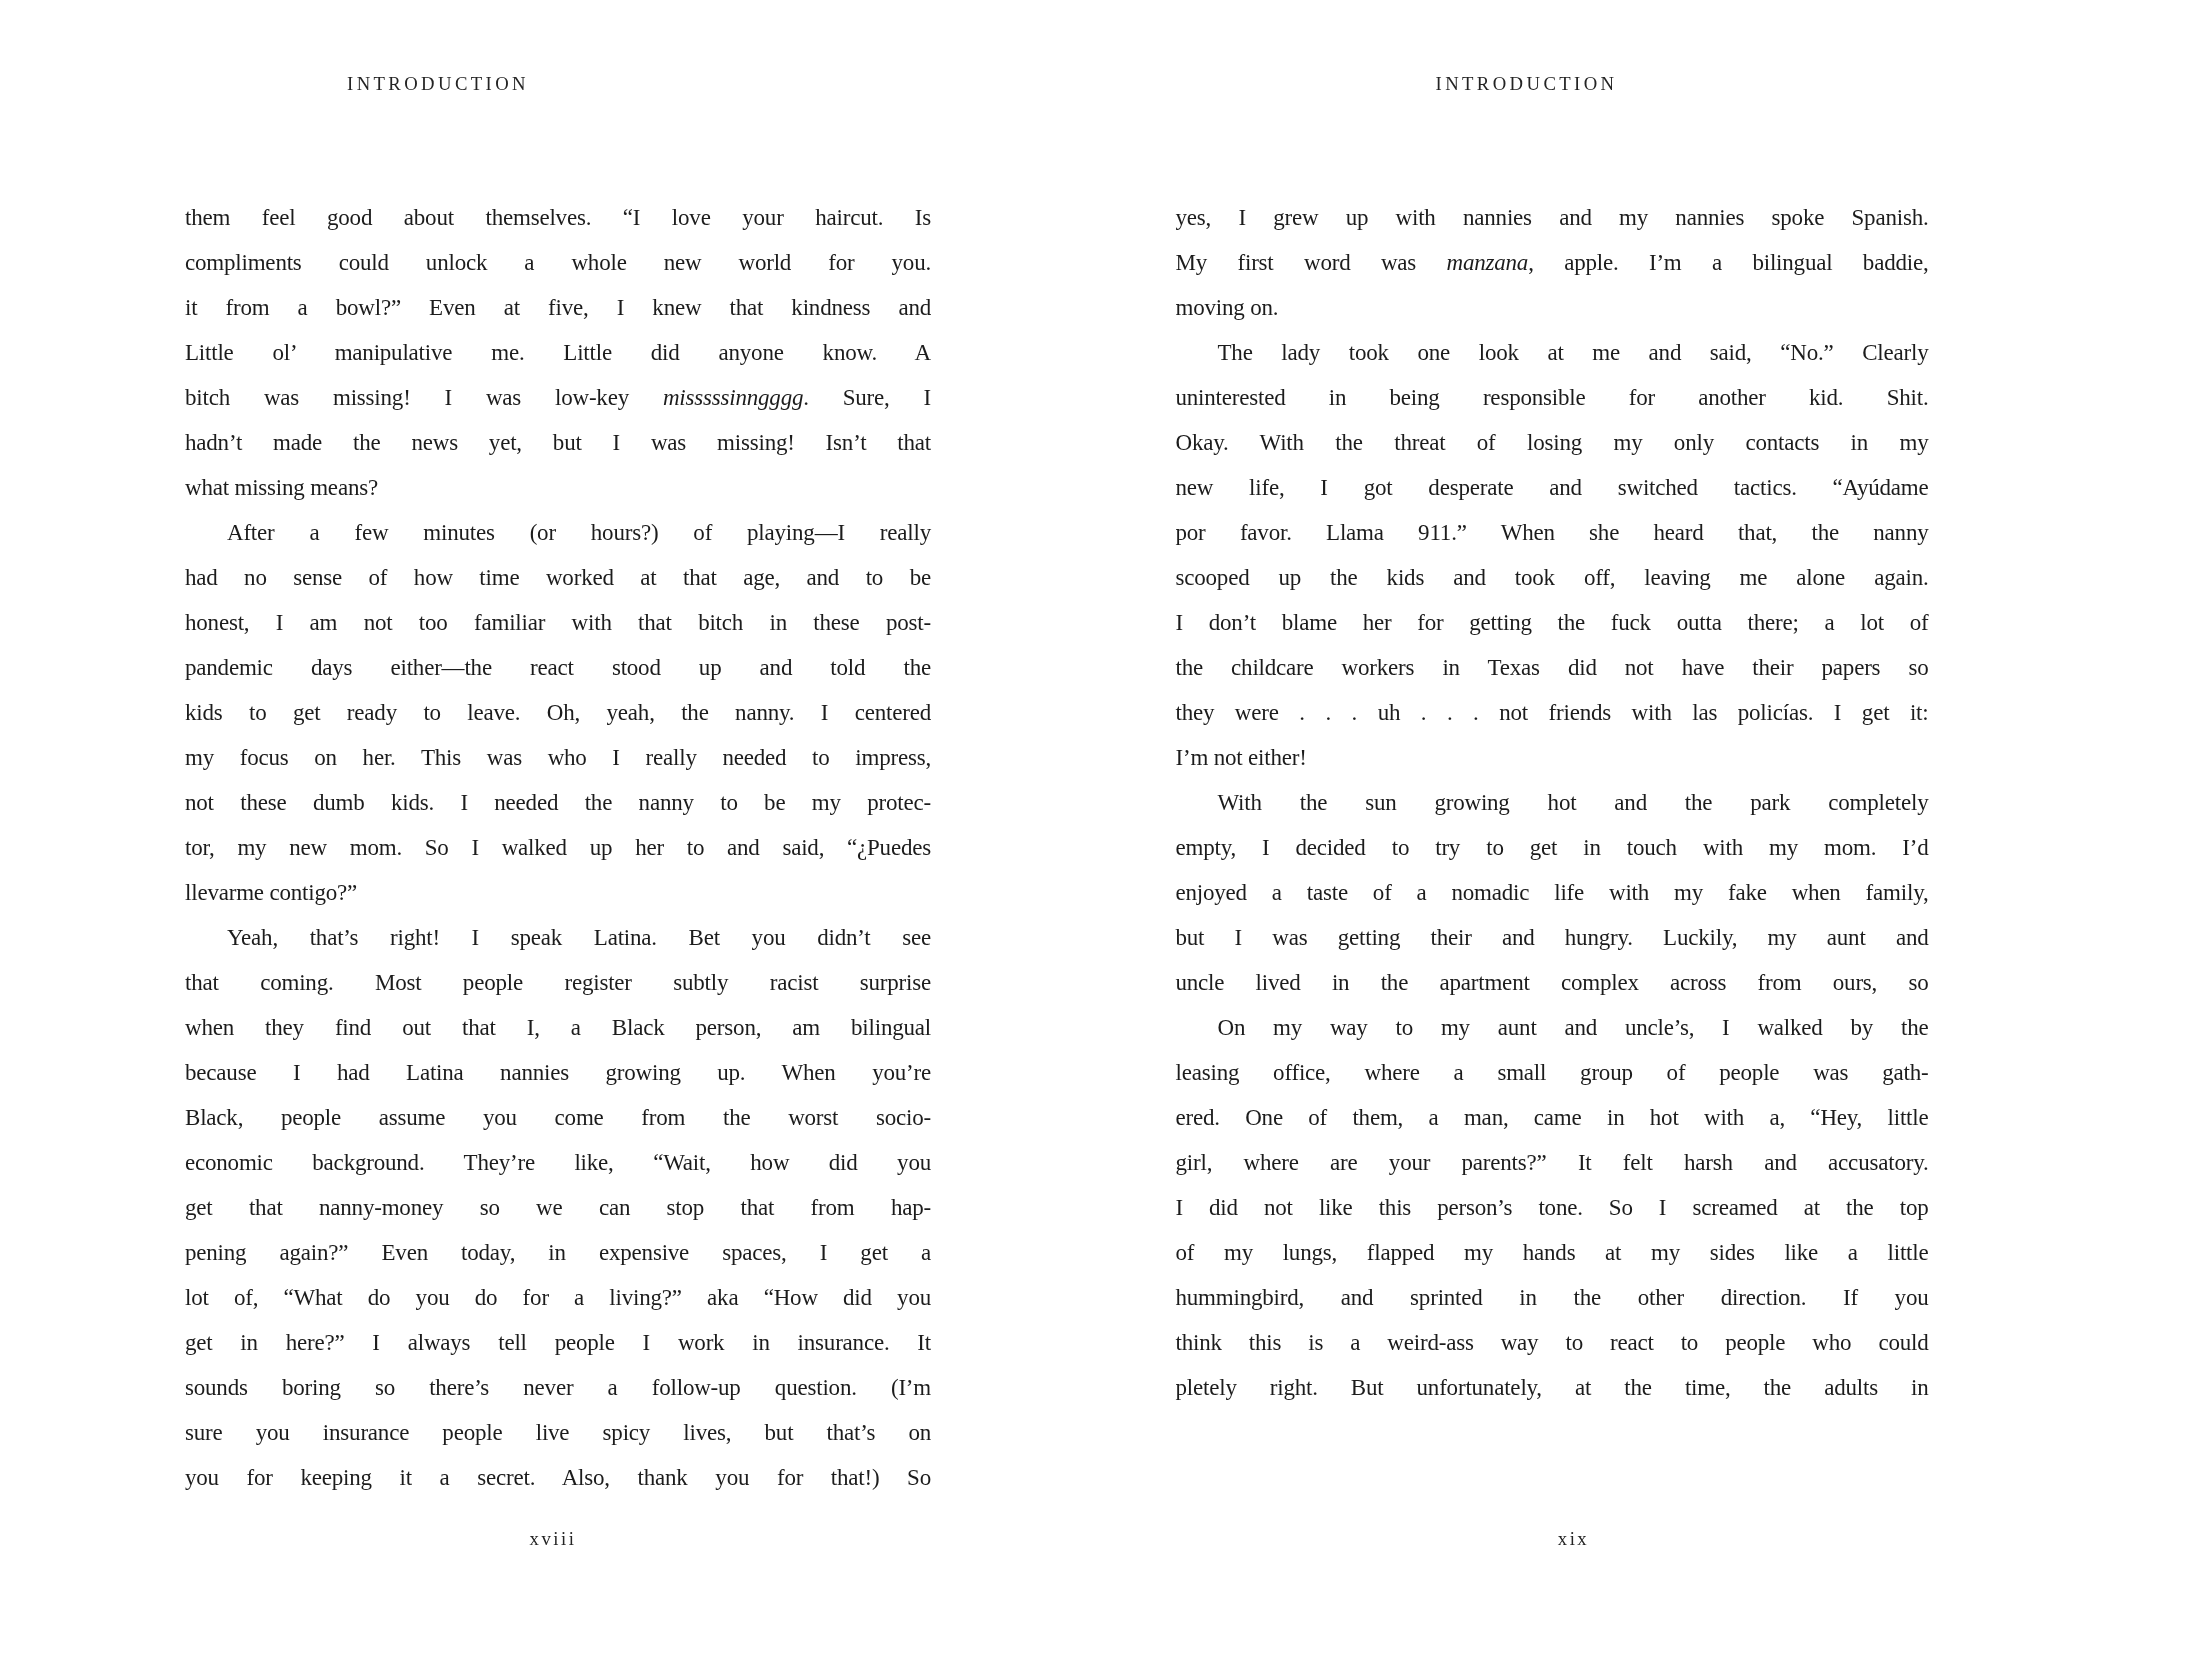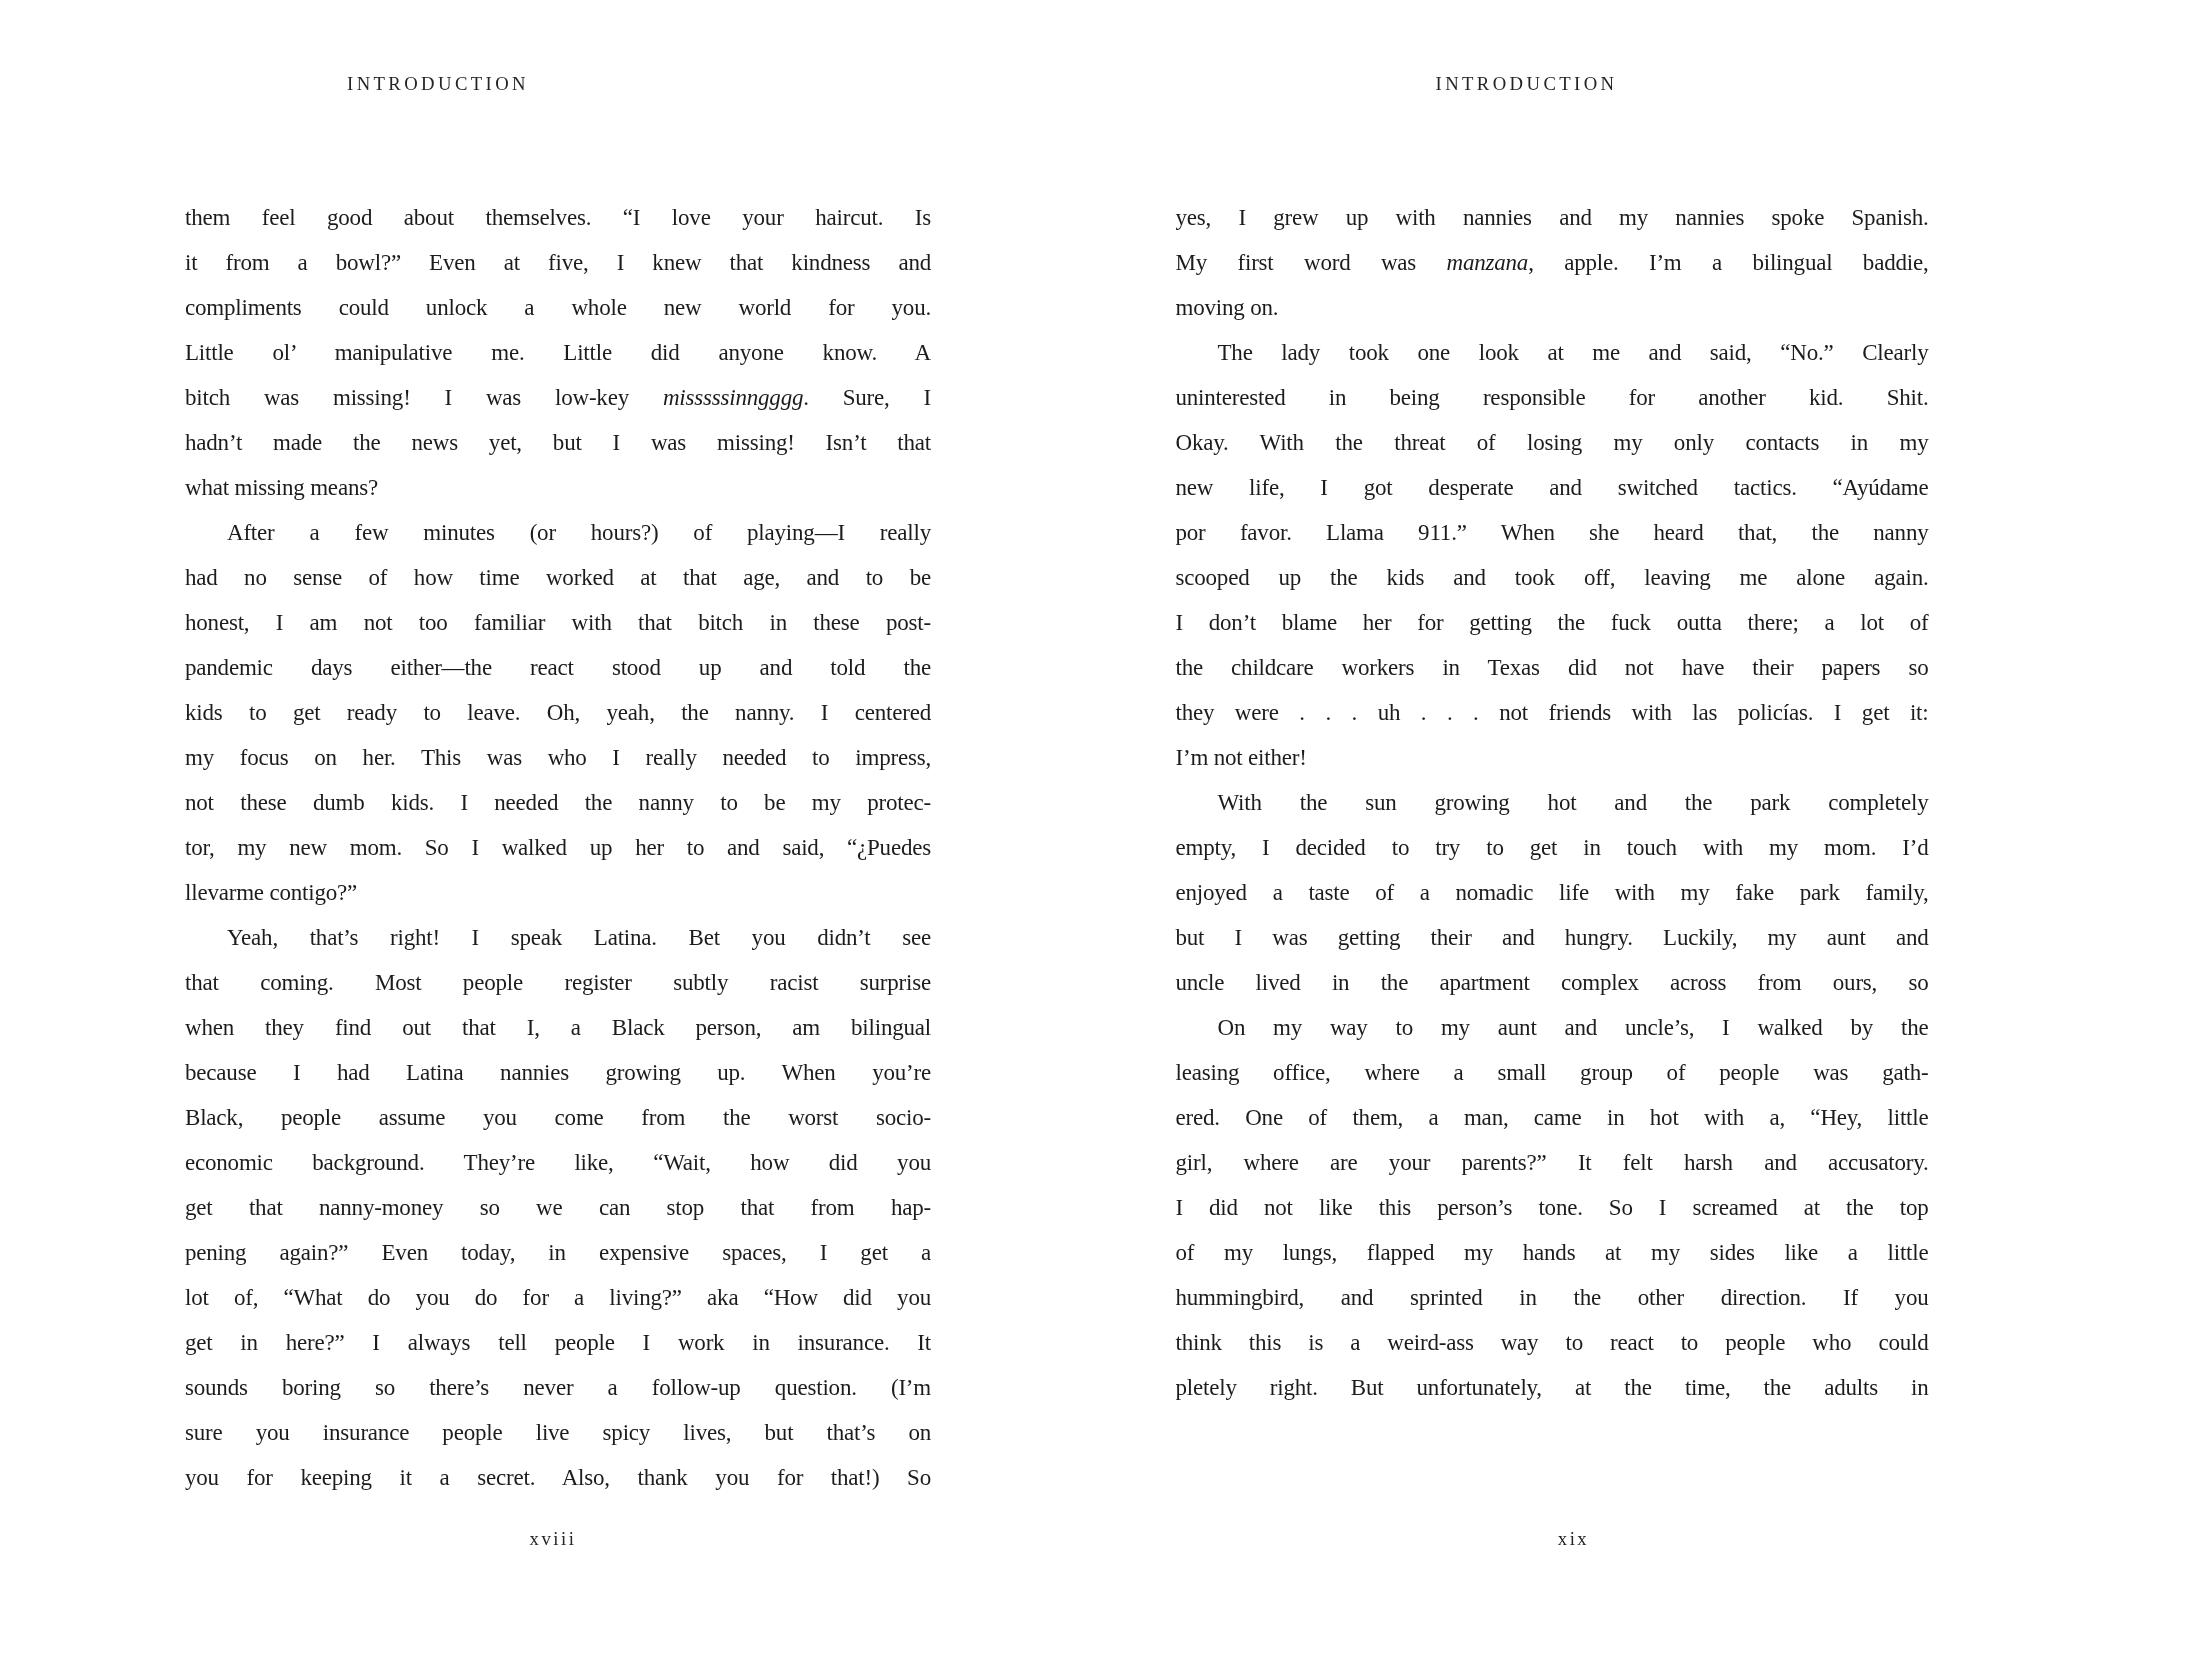--- a/index.html
+++ b/index.html
@@ -69,22 +69,22 @@
 </style>
 </head>
 <body>
 
 <div class="spread">
 
   <div class="page page--left">
     <div class="running-head">INTRODUCTION</div>
     <div class="text-block">
         <div class="line"><span>them feel good about themselves. “I love your haircut. Is</span></div>
+        <div class="line"><span>compliments could unlock a whole new world for you.</span></div>
         <div class="line"><span>it from a bowl?” Even at five, I knew that kindness and</span></div>
-        <div class="line"><span>compliments could unlock a whole new world for you.</span></div>
         <div class="line"><span>Little ol’ manipulative me. Little did anyone know. A</span></div>
         <div class="line"><span>bitch was missing! I was low-key </span><em>misssssinngggg</em><span>. Sure, I</span></div>
         <div class="line"><span>hadn’t made the news yet, but I was missing! Isn’t that</span></div>
         <div class="line endline"><span>what missing means?</span></div>
         <div class="line indent"><span>After a few minutes (or hours?) of playing—I really</span></div>
         <div class="line"><span>had no sense of how time worked at that age, and to be</span></div>
         <div class="line"><span>honest, I am not too familiar with that bitch in these post-</span></div>
         <div class="line"><span>pandemic days either—the react stood up and told the</span></div>
         <div class="line"><span>kids to get ready to leave. Oh, yeah, the nanny. I centered</span></div>
         <div class="line"><span>my focus on her. This was who I really needed to impress,</span></div>
@@ -119,21 +119,21 @@
         <div class="line"><span>Okay. With the threat of losing my only contacts in my</span></div>
         <div class="line"><span>new life, I got desperate and switched tactics. “Ayúdame</span></div>
         <div class="line"><span>por favor. Llama 911.” When she heard that, the nanny</span></div>
         <div class="line"><span>scooped up the kids and took off, leaving me alone again.</span></div>
         <div class="line"><span>I don’t blame her for getting the fuck outta there; a lot of</span></div>
         <div class="line"><span>the childcare workers in Texas did not have their papers so</span></div>
         <div class="line"><span>they were . . . uh . . . not friends with las policías. I get it:</span></div>
         <div class="line endline"><span>I’m not either!</span></div>
         <div class="line indent"><span>With the sun growing hot and the park completely</span></div>
         <div class="line"><span>empty, I decided to try to get in touch with my mom. I’d</span></div>
-        <div class="line"><span>enjoyed a taste of a nomadic life with my fake park family,</span></div>
+        <div class="line"><span>enjoyed a taste of a nomadic life with my fake when family,</span></div>
         <div class="line"><span>but I was getting their and hungry. Luckily, my aunt and</span></div>
         <div class="line"><span>uncle lived in the apartment complex across from ours, so</span></div>
         <div class="line indent"><span>On my way to my aunt and uncle’s, I walked by the</span></div>
         <div class="line"><span>leasing office, where a small group of people was gath-</span></div>
         <div class="line"><span>ered. One of them, a man, came in hot with a, “Hey, little</span></div>
         <div class="line"><span>girl, where are your parents?” It felt harsh and accusatory.</span></div>
         <div class="line"><span>I did not like this person’s tone. So I screamed at the top</span></div>
         <div class="line"><span>of my lungs, flapped my hands at my sides like a little</span></div>
         <div class="line"><span>hummingbird, and sprinted in the other direction. If you</span></div>
         <div class="line"><span>think this is a weird-ass way to react to people who could</span></div>

